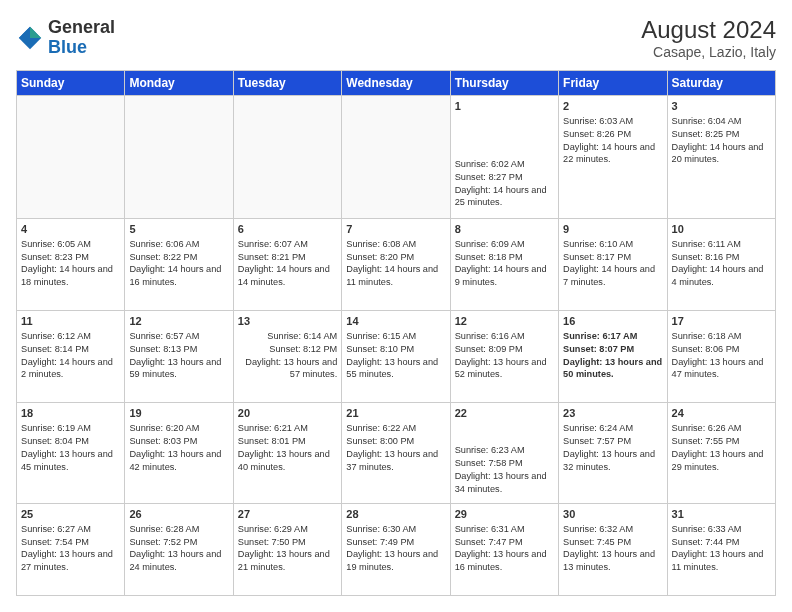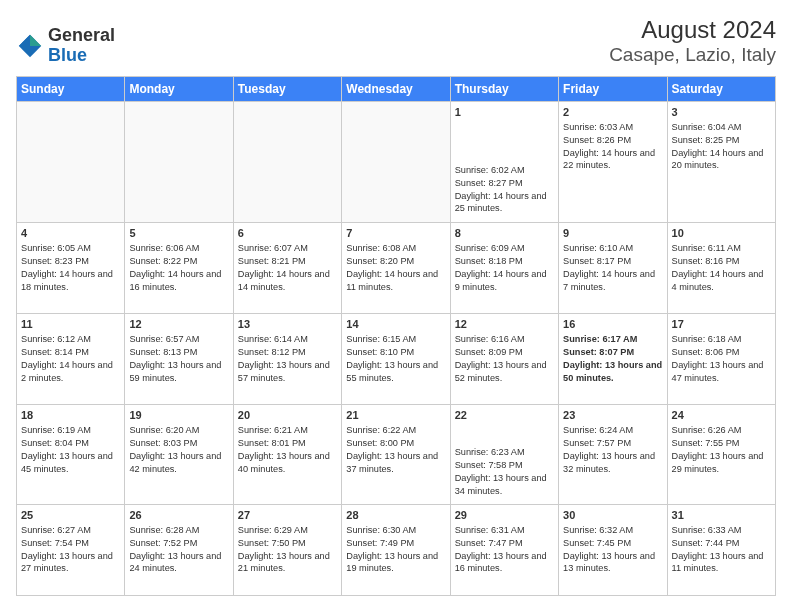--- a/index.html
+++ b/index.html
@@ -13,21 +13,21 @@
     .page {
       width: 792px;
       height: 612px;
       padding: 16px;
       display: flex;
       flex-direction: column;
     }
     .header {
       display: flex;
       justify-content: space-between;
-      align-items: flex-end;
+      align-items: center;
       margin-bottom: 10px;
     }
     .logo {
       display: flex;
       align-items: center;
       gap: 4px;
     }
     .logo-text {
       font-size: 18px;
       font-weight: bold;
@@ -41,31 +41,31 @@
     }
     .title-block {
       text-align: right;
     }
     .month-title {
       font-size: 24px;
       font-weight: normal;
       color: #333;
     }
     .subtitle {
-      font-size: 19px;
+      font-size: 14px;
       color: #555;
     }
     .calendar {
       flex: 1;
       border-collapse: collapse;
       width: 100%;
       table-layout: fixed;
     }
     .calendar thead tr th {
-      background: #3b82f6;
+      background: #1d4ed8;
       color: #fff;
       font-size: 12px;
       font-weight: bold;
       padding: 5px 4px;
       border: 1px solid #ccc;
       text-align: left;
     }
     .calendar tbody tr td {
       border: 1px solid #ccc;
       vertical-align: top;
@@ -204,21 +204,21 @@
 Daylight: 14 hours and 2 minutes.</div>
           </td>
           <td>
             <span class="day-number">12</span>
             <div class="day-info" style="white-space: pre-line;">Sunrise: 6:57 AM
 Sunset: 8:13 PM
 Daylight: 13 hours and 59 minutes.</div>
           </td>
           <td>
             <span class="day-number">13</span>
-            <div class="day-info" style="white-space: pre-line;">Sunrise: 6:14 AM
+            <div class="day-info" style="white-space: pre-line; text-align: right;">Sunrise: 6:14 AM
 Sunset: 8:12 PM
 Daylight: 13 hours and 57 minutes.</div>
           </td>
           <td>
             <span class="day-number">14</span>
             <div class="day-info" style="white-space: pre-line;">Sunrise: 6:15 AM
 Sunset: 8:10 PM
 Daylight: 13 hours and 55 minutes.</div>
           </td>
           <td>

